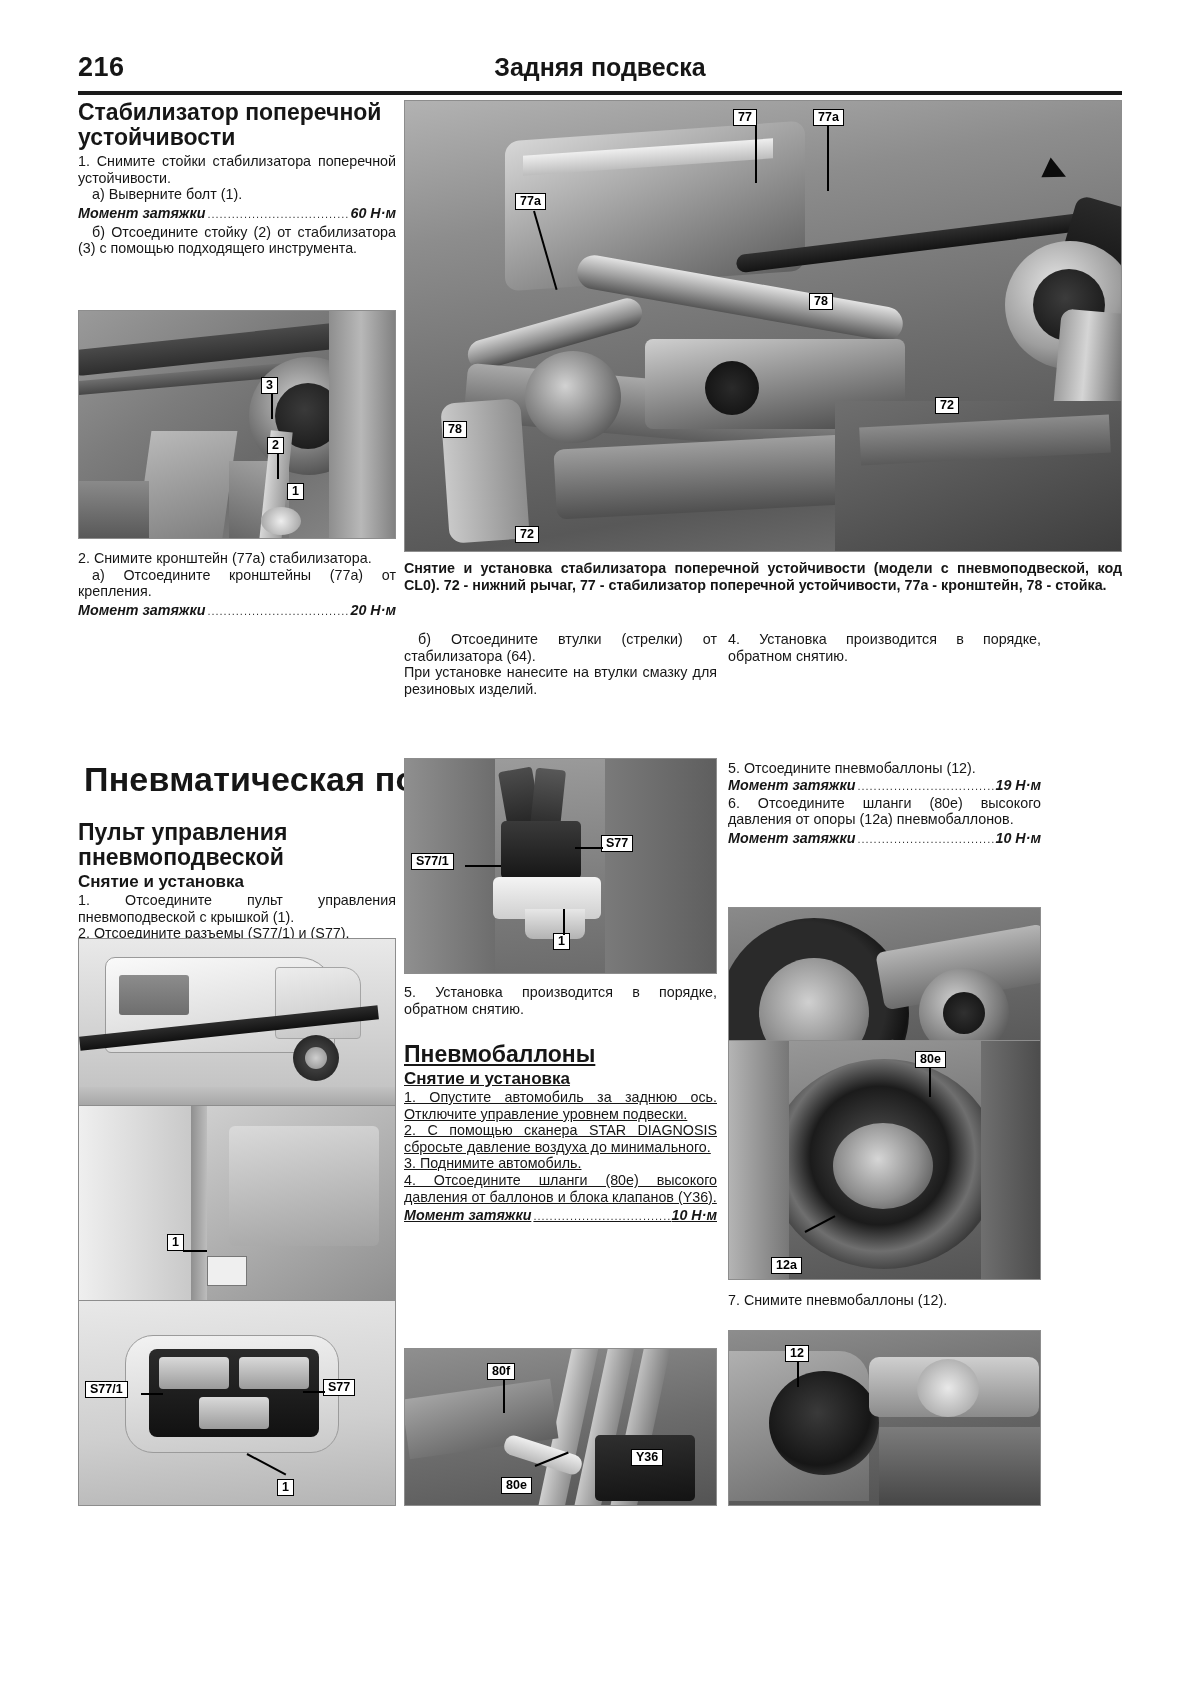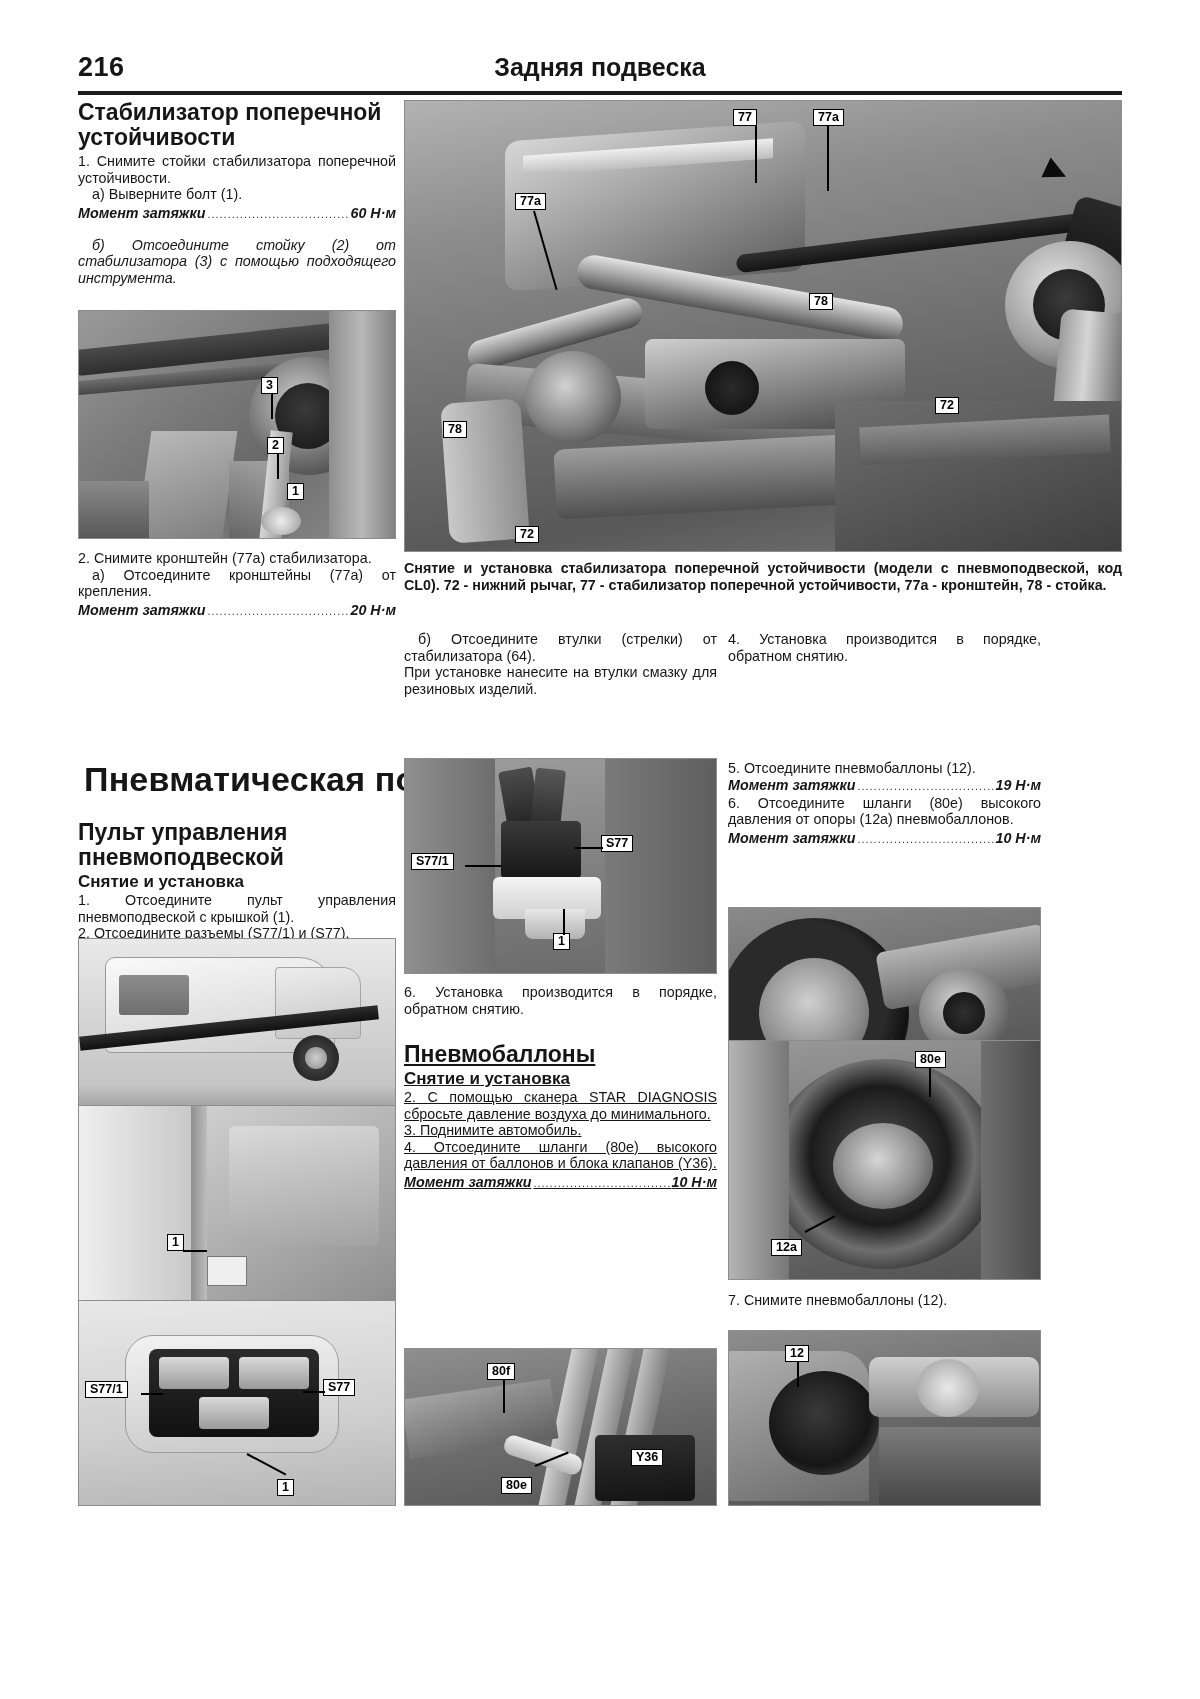--- a/index.html
+++ b/index.html
@@ -90,21 +90,21 @@
 
   <div class="col" style="left:78px; top:100px; width:318px;">
     <div class="h2">Стабилизатор поперечной устойчивости</div>
     <p class="t" style="margin-top:3px;">1. Снимите стойки стабилизатора поперечной устойчивости.</p>
     <p class="t ind">а) Выверните болт (1).</p>
     <div class="torque" style="margin-top:2px;">
       <span class="lbl">Момент затяжки</span>
       <span class="dots">.......................................................</span>
       <span class="val">60 Н·м</span>
     </div>
-    <p class="t ind" style="margin-top:14px;font-style:italic;">б) Отсоедините стойку (2) от стабилизатора (3) с помощью подходящего инструмента.</p>
+    <p class="t ind" style="margin-top:1px;">б) Отсоедините стойку (2) от стабилизатора (3) с помощью подходящего инструмента.</p>
   </div>
 
   <div class="photo" style="left:78px; top:310px; width:318px; height:229px;">
     <div class="inner" style="background:linear-gradient(145deg,#9a9a9a 0%,#7c7c7c 35%,#6a6a6a 60%,#8b8b8b 100%);">
       <div class="bar" style="left:-10px;top:22px;width:340px;height:26px;background:linear-gradient(180deg,#4a4a4a,#2e2e2e);transform:rotate(-6deg);border-radius:12px;"></div>
       <div class="bar" style="left:-10px;top:60px;width:250px;height:14px;background:linear-gradient(180deg,#6f6f6f,#464646);transform:rotate(-5deg);border-radius:8px;"></div>
       <div class="blob" style="left:170px;top:46px;width:120px;height:118px;background:radial-gradient(circle at 42% 38%,#cfcfcf,#6d6d6d 58%,#2b2b2b 100%);"></div>
       <div class="blob" style="left:196px;top:72px;width:66px;height:66px;background:radial-gradient(circle at 45% 40%,#3a3a3a,#141414);"></div>
       <div class="bar" style="left:250px;top:0px;width:80px;height:240px;background:linear-gradient(90deg,#8e8e8e,#b8b8b8 40%,#6b6b6b);"></div>
       <div class="bar" style="left:64px;top:120px;width:86px;height:120px;background:linear-gradient(160deg,#b9b9b9,#7a7a7a);transform:skewX(-8deg);"></div>
@@ -247,26 +247,27 @@
       <div class="tag" style="left:6px; top:94px;">S77/1</div>
       <div class="lead" style="left:60px;top:106px;width:36px;height:2px;"></div>
       <div class="tag" style="left:196px; top:76px;">S77</div>
       <div class="lead" style="left:170px;top:88px;width:28px;height:2px;"></div>
       <div class="tag" style="left:148px; top:174px;">1</div>
       <div class="lead" style="left:158px;top:150px;width:2px;height:26px;"></div>
     </div>
   </div>
 
   <div class="col" style="left:404px; top:984px; width:313px;">
-    <p class="t">6. Установка производится в порядке, обратном снятию.</p>
+    <p class="t">5. Установка производится в порядке, обратном снятию.</p>
   </div>
 
   <div class="col" style="left:404px; top:1042px; width:313px;text-decoration:underline;">
     <div class="h2">Пневмобаллоны</div>
     <div class="h3" style="margin-top:2px;">Снятие и установка</div>
+    <p class="t">1. Опустите автомобиль за заднюю ось. Отключите управление уровнем подвески.</p>
     <p class="t">2. С помощью сканера STAR DIAGNOSIS сбросьте давление воздуха до минимального.</p>
     <p class="t">3. Поднимите автомобиль.</p>
     <p class="t">4. Отсоедините шланги (80e) высокого давления от баллонов и блока клапанов (Y36).</p>
     <div class="torque" style="margin-top:2px;">
       <span class="lbl">Момент затяжки</span>
       <span class="dots">.......................................................</span>
       <span class="val">10 Н·м</span>
     </div>
   </div>
 
@@ -313,21 +314,21 @@
   </div>
 
   <div class="photo" style="left:728px; top:1040px; width:313px; height:240px;">
     <div class="inner" style="background:linear-gradient(170deg,#9a9a9a,#6e6e6e 55%,#525252);">
       <div class="blob" style="left:40px;top:18px;width:230px;height:210px;background:radial-gradient(circle at 48% 46%,#3b3b3b 20%,#1b1b1b 42%,#6f6f6f 58%,#3a3a3a 72%,#8a8a8a 100%);"></div>
       <div class="blob" style="left:104px;top:82px;width:100px;height:86px;background:radial-gradient(circle at 45% 42%,#d6d6d6,#8e8e8e 55%,#3d3d3d);"></div>
       <div class="bar" style="left:0px;top:0px;width:60px;height:240px;background:linear-gradient(90deg,#b4b4b4,#777);"></div>
       <div class="bar" style="left:252px;top:0px;width:61px;height:240px;background:linear-gradient(90deg,#6f6f6f,#4b4b4b);"></div>
       <div class="tag" style="left:186px; top:10px;">80e</div>
       <div class="lead" style="left:200px;top:26px;width:2px;height:30px;"></div>
-      <div class="tag" style="left:42px; top:198px;">12a</div>
+      <div class="tag" style="left:42px; top:216px;">12a</div>
       <div class="lead" style="left:76px;top:190px;width:34px;height:2px;transform:rotate(-28deg);transform-origin:left;"></div>
     </div>
   </div>
 
   <div class="col" style="left:728px; top:1292px; width:313px;">
     <p class="t">7. Снимите пневмобаллоны (12).</p>
   </div>
 
   <div class="photo" style="left:728px; top:1330px; width:313px; height:176px;">
     <div class="inner" style="background:linear-gradient(170deg,#8d8d8d,#666 55%,#4e4e4e);">

